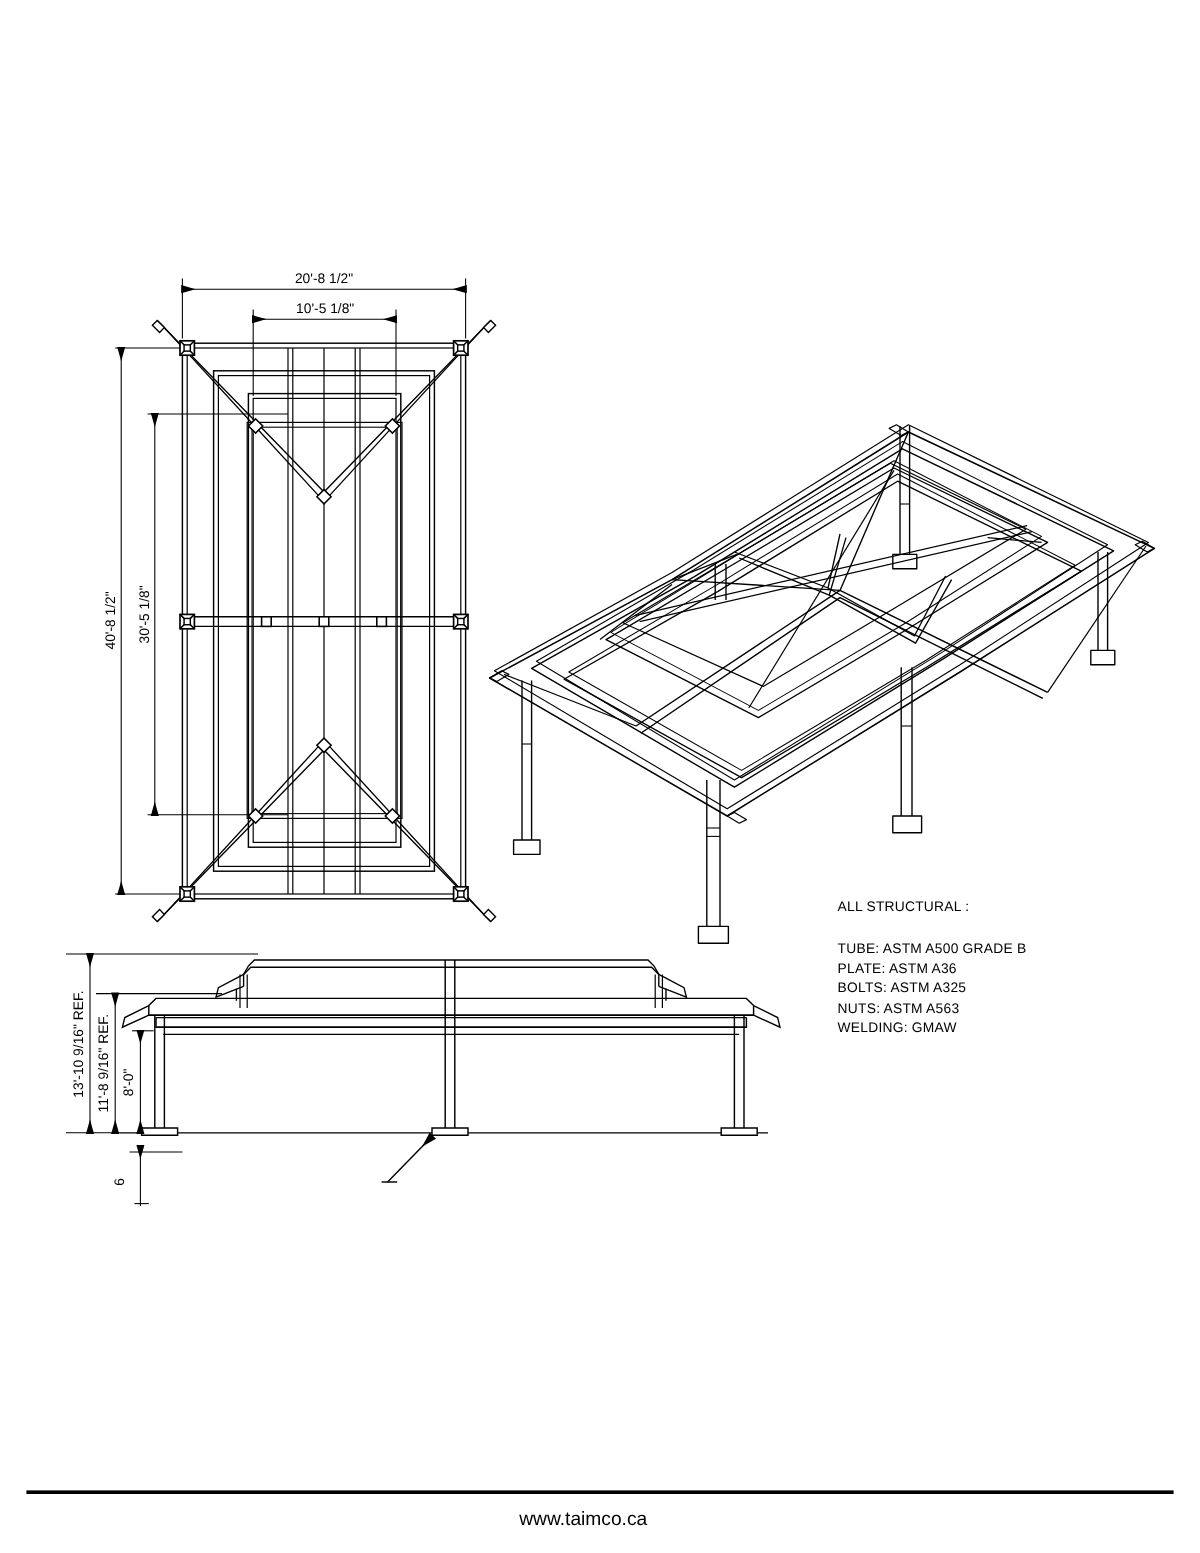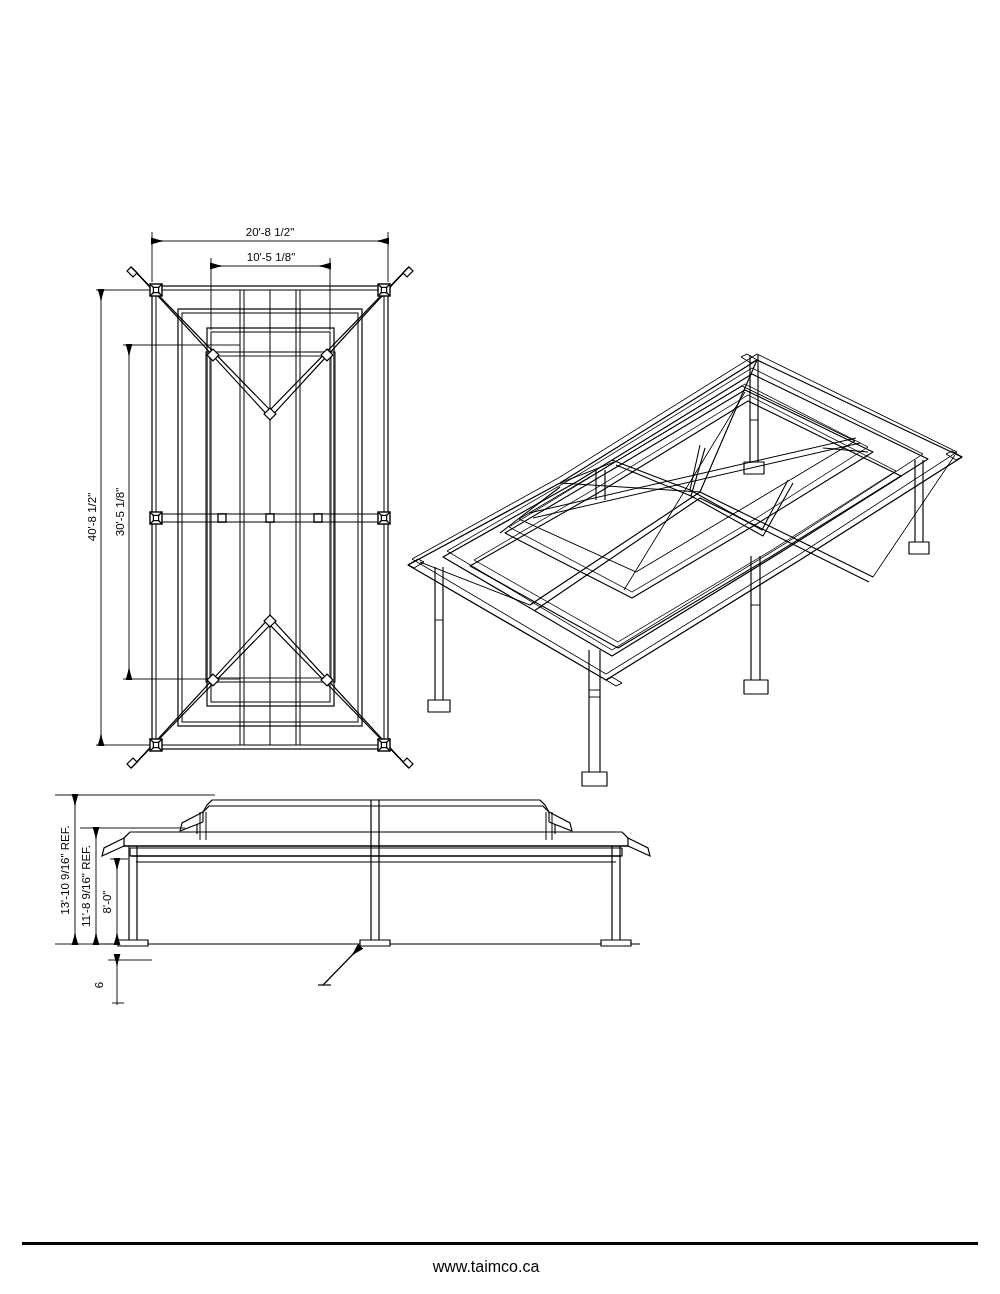--- a/index.html
+++ b/index.html
@@ -302,19 +302,27 @@
         <text class="dimtxt" x="103" y="985" text-anchor="middle" transform="rotate(-90 103 985)">6</text>
       </g>
 
       <g>
         <line x1="323" y1="985" x2="360" y2="947" stroke="#000" stroke-width="1.2" marker-end="url(#arrLead)"></line>
         <line x1="318" y1="985" x2="331" y2="985" stroke="#000" stroke-width="1.2"></line>
       </g>
     </g>
   </svg>
 
+  <div class="notes-block">
+    <div class="notes-title">ALL STRUCTURAL :</div>
+    <div class="notes-line">TUBE: ASTM A500 GRADE B</div>
+    <div class="notes-line">PLATE:  ASTM A36</div>
+    <div class="notes-line">BOLTS: ASTM A325</div>
+    <div class="notes-line">NUTS: ASTM A563</div>
+    <div class="notes-line">WELDING: GMAW</div>
+  </div>
 
   <div class="footer-wrap">
     <div class="footer-rule"></div>
     <div class="footer-url">www.taimco.ca</div>
   </div>
 
 </div>
 
 </body></html>

